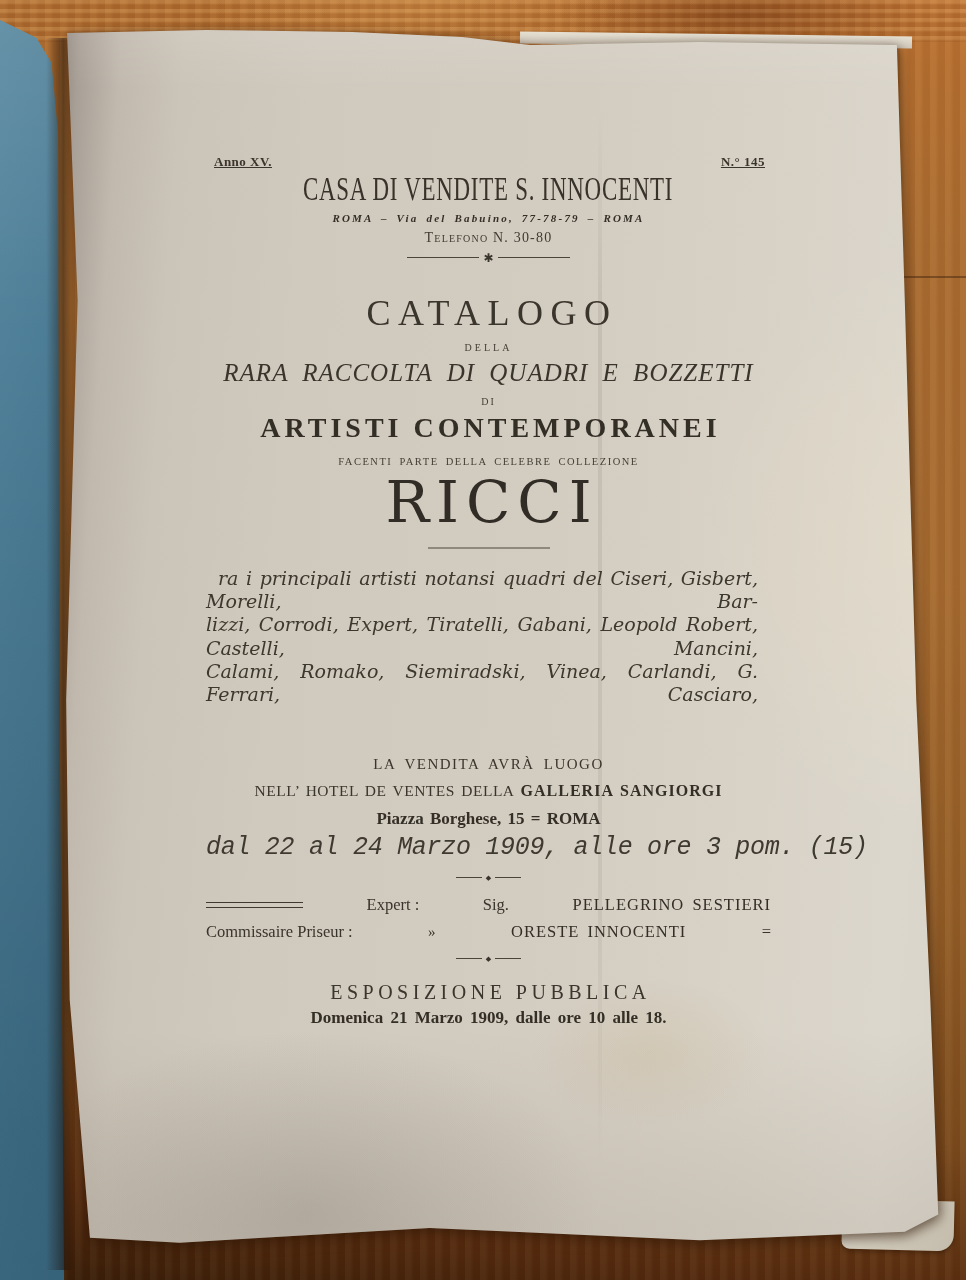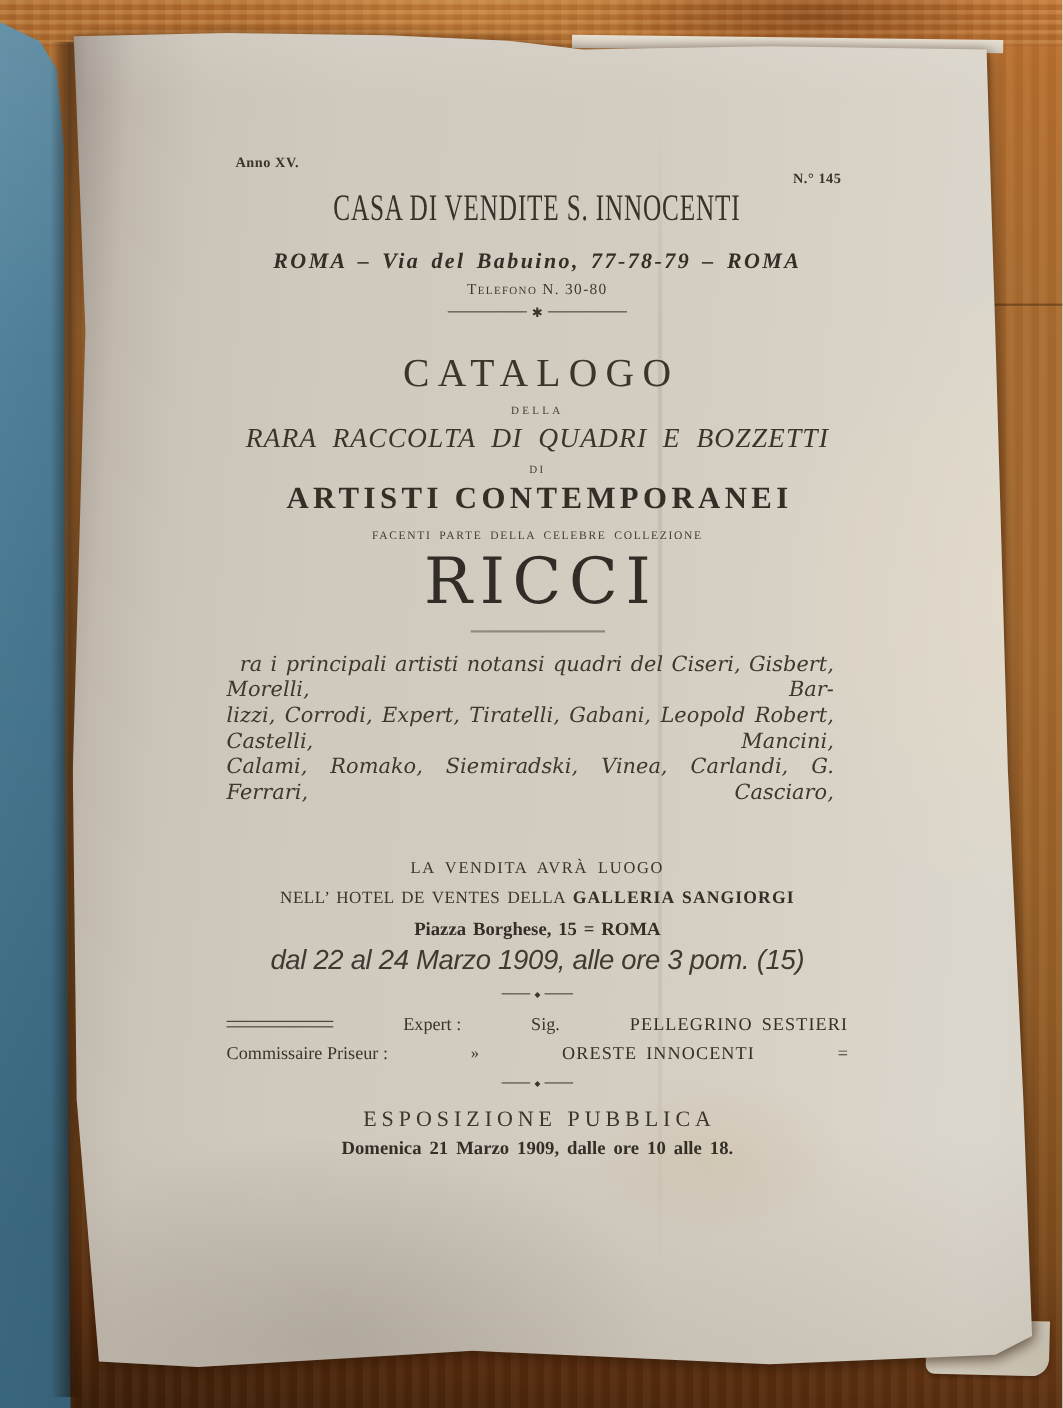--- a/index.html
+++ b/index.html
@@ -43,26 +43,26 @@
       linear-gradient(94deg,#8e857c 0%,#a89f96 2.2%,#c1b9ae 6.5%,#cbc4b8 13%,#d0c9be 27%,#d3ccc1 55%,#d8d2c7 78%,#dcd7cd 93%,#d9d4ca 100%);
     clip-path:polygon(0.8% 0.4%,16.6% 0.16%,33.2% 0.33%,45.7% 0.74%,53.4% 1.4%,72.7% 1.15%,95.1% 1.4%,
       96% 22.3%,97.3% 55%,98.9% 79.5%,99.8% 97.1%,96% 98.5%,72.7% 99.2%,42% 98.2%,13.6% 99.4%,3.4% 99%,
       1.1% 79.5%,0.7% 55%,2% 22.3%);}
   .crease{position:absolute;left:538px;top:80px;width:4px;height:1060px;
     background:linear-gradient(180deg, transparent, rgba(110,100,88,0.14) 20%, rgba(110,100,88,0.11) 75%, transparent);}
   .stain{position:absolute;left:470px;top:950px;width:240px;height:150px;
     background:radial-gradient(closest-side, rgba(182,150,80,0.12), transparent);}
   
   .content{position:absolute;left:146px;top:112px;width:565px;text-align:center;color:#3a352c;}
-  .meta-row{display:flex;justify-content:space-between;align-items:flex-start;height:30px;padding:0 6px 0 8px;}
+  .meta-row{display:flex;justify-content:space-between;align-items:flex-end;height:30px;padding:0 6px 0 8px;text-decoration:underline;}
   .anno{font-size:13px;font-weight:bold;letter-spacing:0.5px;}
   .numero{font-size:13px;font-weight:bold;margin-top:14px;letter-spacing:0.5px;}
   .house{margin-top:2px;line-height:34px;white-space:nowrap;}
   .house span{display:inline-block;font-size:31px;transform:scale(0.74,1.1);transform-origin:center;letter-spacing:1px;color:#37322a;}
-  .address{margin-top:15px;font-size:20px;font-weight:bold;font-style:italic;letter-spacing:2.2px;word-spacing:3px;color:#332f27;white-space:nowrap;}
+  .address{margin-top:1px;font-size:11px;font-weight:bold;font-style:italic;letter-spacing:2.2px;word-spacing:3px;color:#332f27;white-space:nowrap;}
   .phone{margin-top:6px;font-size:14px;font-variant:small-caps;letter-spacing:1.2px;color:#403a31;}
   .orn-divider{margin-top:5px;display:flex;justify-content:center;align-items:center;gap:4px;height:13px;}
   .orn-divider .rule{display:inline-block;width:72px;height:1px;background:#4a4439;}
   .orn-divider .star{font-size:12px;line-height:12px;color:#3a352c;}
   .catalogo{margin-top:28px;font-size:36px;letter-spacing:7.5px;text-indent:7px;color:#3b362d;}
   .della{margin-top:8px;font-size:10px;letter-spacing:3px;color:#454036;}
   .raccolta{margin-top:6px;font-size:25px;font-style:italic;letter-spacing:1px;word-spacing:7px;white-space:nowrap;color:#3a352c;}
   .di{margin-top:9px;font-size:10px;letter-spacing:2px;color:#454036;}
   .artisti{margin-top:5px;font-size:28px;font-weight:bold;letter-spacing:4px;text-indent:4px;color:#332f26;}
   .facenti{margin-top:12px;font-size:10.5px;letter-spacing:1.5px;word-spacing:3px;color:#454036;}
@@ -70,21 +70,21 @@
   .ricci-rule{margin:12px auto 0;width:122px;height:2px;background:#8f887c;}
   .paragraph{margin-top:18px;width:552px;font-family:"DejaVu Serif",serif;font-style:italic;
     font-size:19px;line-height:23.2px;color:#3d382e;text-align:justify;}
   .para-line{text-align:justify;text-align-last:justify;}
   .para-line.first{text-indent:12px;}
   .para-line.last{text-align-last:left;}
   .sale1{margin-top:50px;font-size:15px;letter-spacing:1.5px;word-spacing:4px;color:#3b362d;}
   .sale2{margin-top:9px;font-size:15.5px;letter-spacing:0.5px;word-spacing:2px;white-space:nowrap;color:#3b362d;}
   .sale2 .gallery{font-weight:bold;font-size:16px;letter-spacing:1px;margin-left:6px;color:#332f26;}
   .sale3{margin-top:9px;font-size:17px;font-weight:bold;word-spacing:2px;color:#332f26;}
-  .dates{margin-top:4px;font-family:Liberation Sans, sans-serif;font-style:italic;font-size:25px;
+  .dates{margin-top:4px;font-family:Liberation Mono, monospace;font-style:italic;font-size:25px;
     letter-spacing:-0.3px;white-space:nowrap;color:#3f3a31;}
   .officials-row{margin-top:7px;display:flex;justify-content:space-between;align-items:center;gap:11px;font-size:16.5px;white-space:nowrap;color:#3a352c;}
   .officials-row.first{margin-top:11px;}
   .dbl-rule{display:inline-block;width:97px;height:4px;border-top:1.5px solid #3f3a31;border-bottom:1.5px solid #3f3a31;}
   .off-name{letter-spacing:1px;word-spacing:3px;color:#332f27;}
   .guillemet{font-size:15px;}
   .expo-title{margin-top:16px;font-size:20px;letter-spacing:4.5px;text-indent:4px;color:#3b362d;}
   .expo-date{margin-top:4px;font-size:17px;font-weight:bold;word-spacing:3px;color:#332f26;}
 </style>
 </head>

